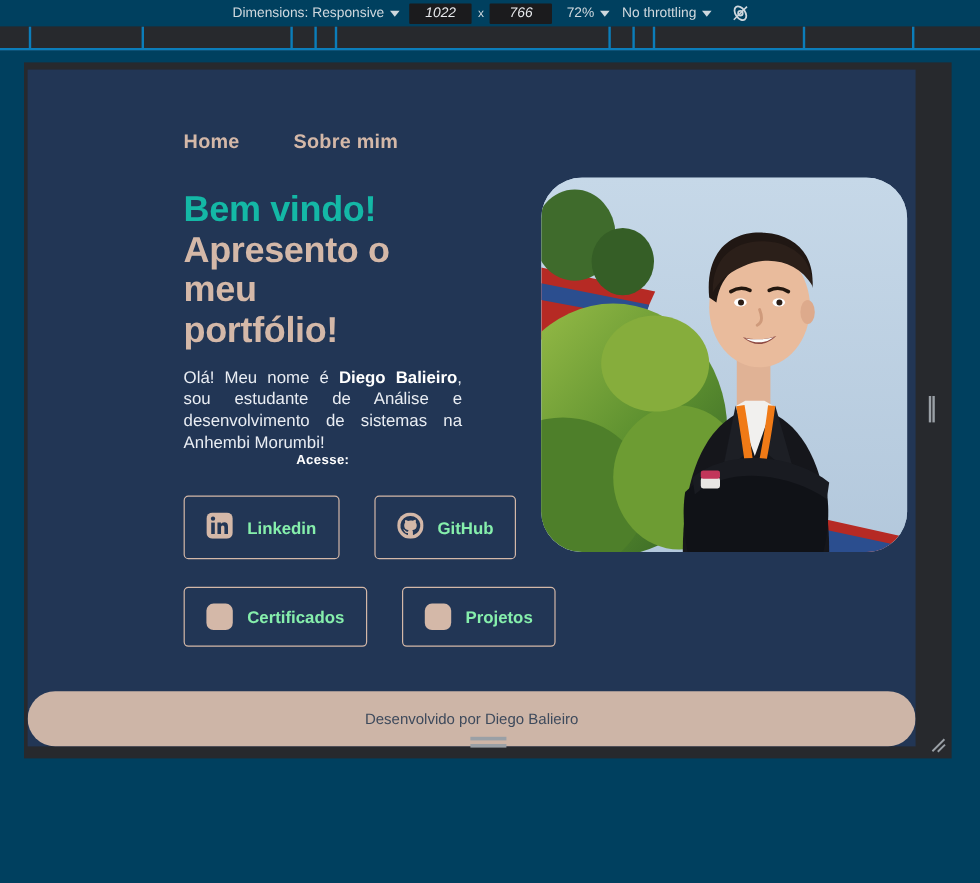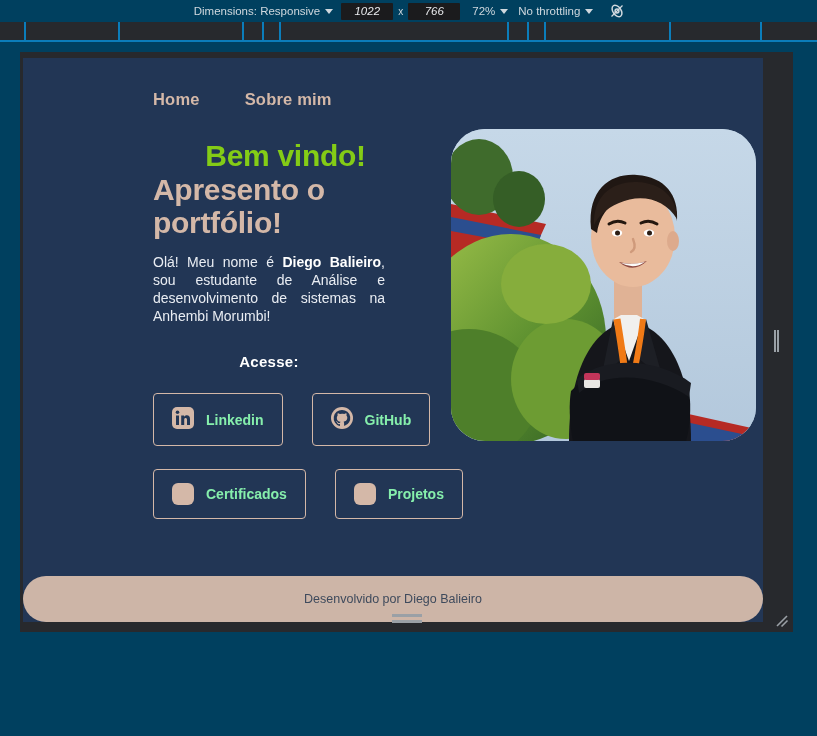--- a/index.html
+++ b/index.html
@@ -162,21 +162,21 @@
     right: 3px;
     bottom: 3px;
     width: 16px;
     height: 16px;
   }
 
   
   #nav {
     display: flex;
     gap: 45px;
-    padding: 32px 0 0 130px;
+    padding: 51px 0 0 130px;
   }
   .nav-link {
     color: #d4b8a8;
     font-size: 16.5px;
     font-weight: 700;
     letter-spacing: 0.2px;
     text-decoration: none;
     cursor: pointer;
   }
 
@@ -186,39 +186,38 @@
   }
 
   #hero-left { width: 265px; padding-top: 30px; }
 
   #hero-title {
     font-size: 30px;
     font-weight: 700;
     line-height: 1.12;
     letter-spacing: -0.3px;
   }
-  .title-white { color: #84cc16; display: block; text-align: center; }
+  .title-white { color: #14b8a6; display: block; }
   .title-tan   { color: #d4b8a8; display: block; }
 
   #hero-para {
     margin-top: 14px;
     color: #e9edf3;
     font-size: 14px;
     line-height: 1.28;
     text-align: justify;
     width: 232px;
   }
   #hero-para b { color: #ffffff; font-weight: 700; }
 
   #acesse {
-    margin-top: 28px;
     width: 232px;
     text-align: center;
     color: #ffffff;
-    font-size: 15px;
+    font-size: 11px;
     font-weight: 700;
     letter-spacing: 0.3px;
   }
 
   .btn-row {
     display: flex;
     gap: 29px;
     margin-top: 23px;
   }
   .btn {
@@ -331,20 +330,21 @@
       <a class="nav-link" href="#">Sobre mim</a>
     </nav>
 
     <div id="hero">
 
       <div id="hero-left">
 
         <h1 id="hero-title">
           <span class="title-white">Bem vindo!</span>
           <span class="title-tan">Apresento o</span>
+          <span class="title-tan">meu</span>
           <span class="title-tan">portfólio!</span>
         </h1>
 
         <p id="hero-para"><span>Olá! Meu nome é </span><b>Diego Balieiro</b><span>, sou estudante de Análise e desenvolvimento de sistemas na Anhembi Morumbi!</span></p>
 
         <div id="acesse">Acesse:</div>
 
         <div class="btn-row">
 
           <button class="btn">

